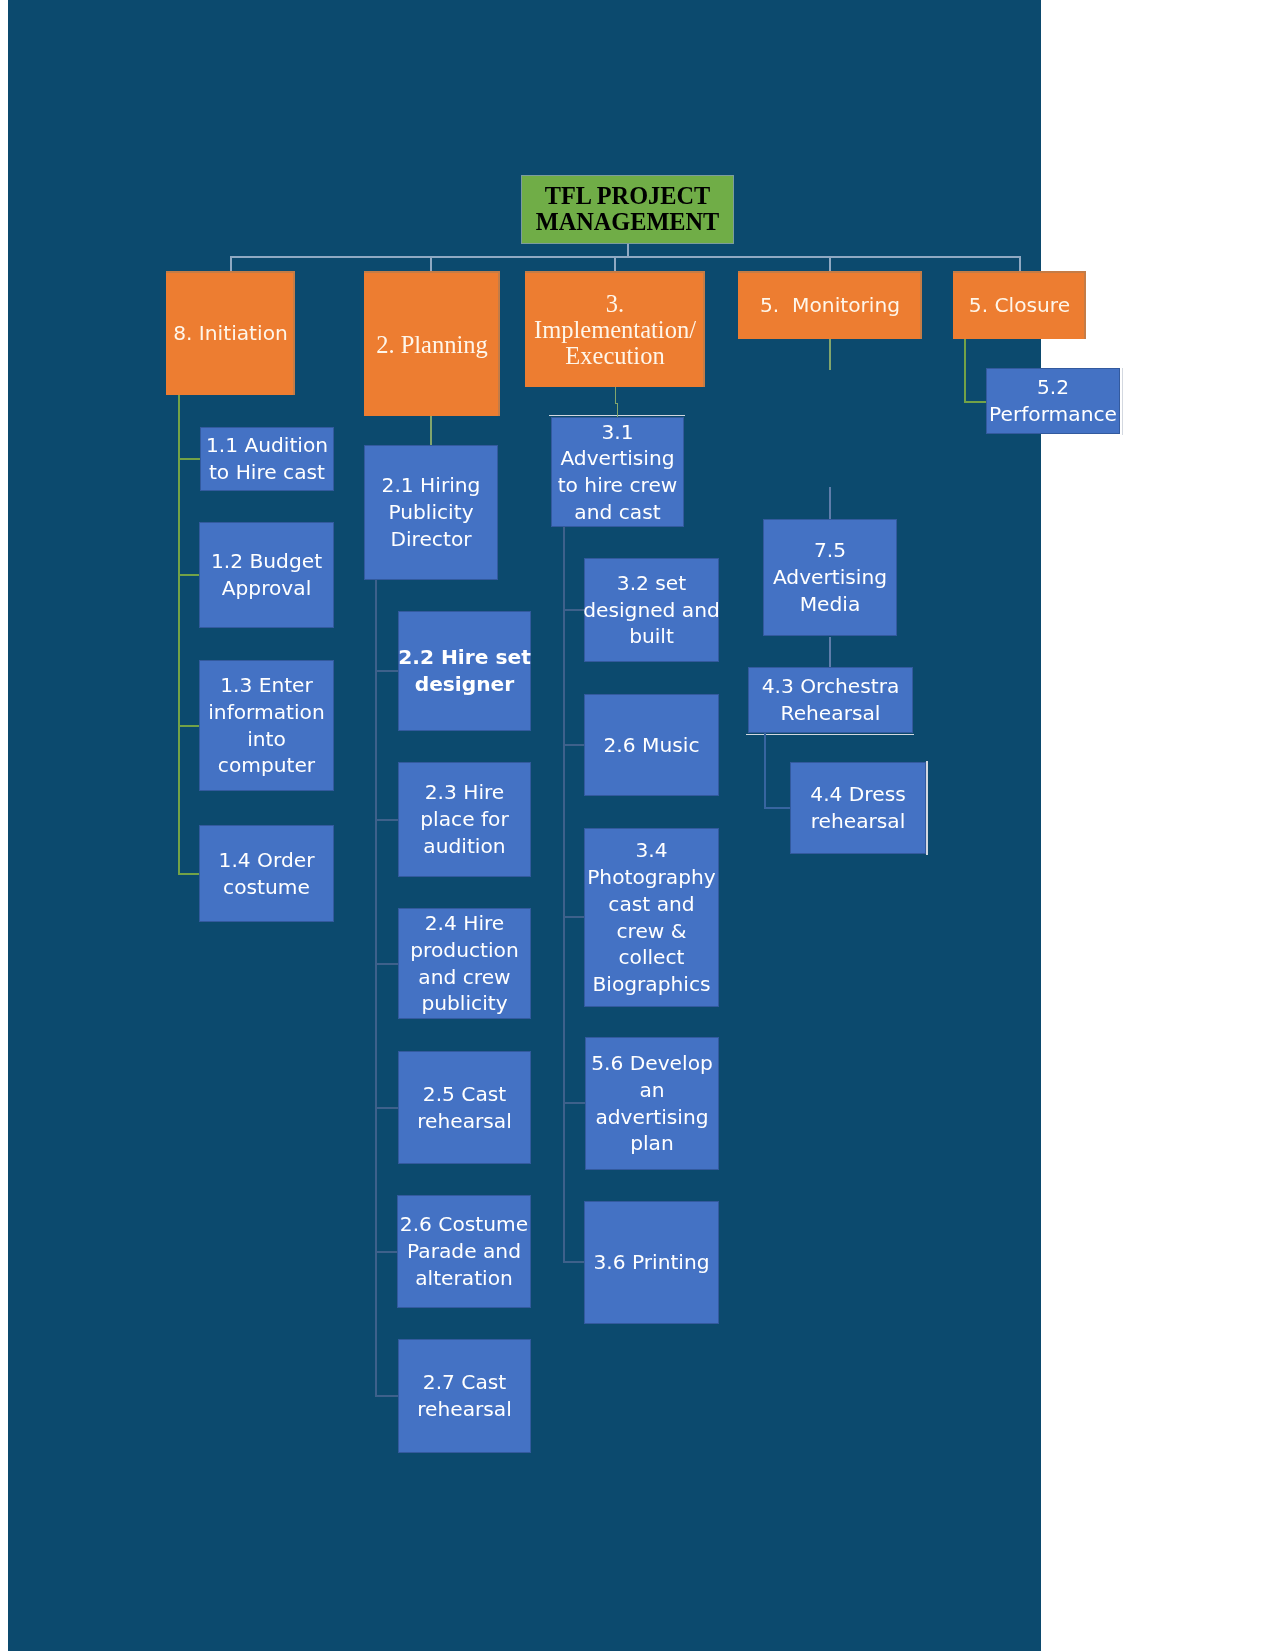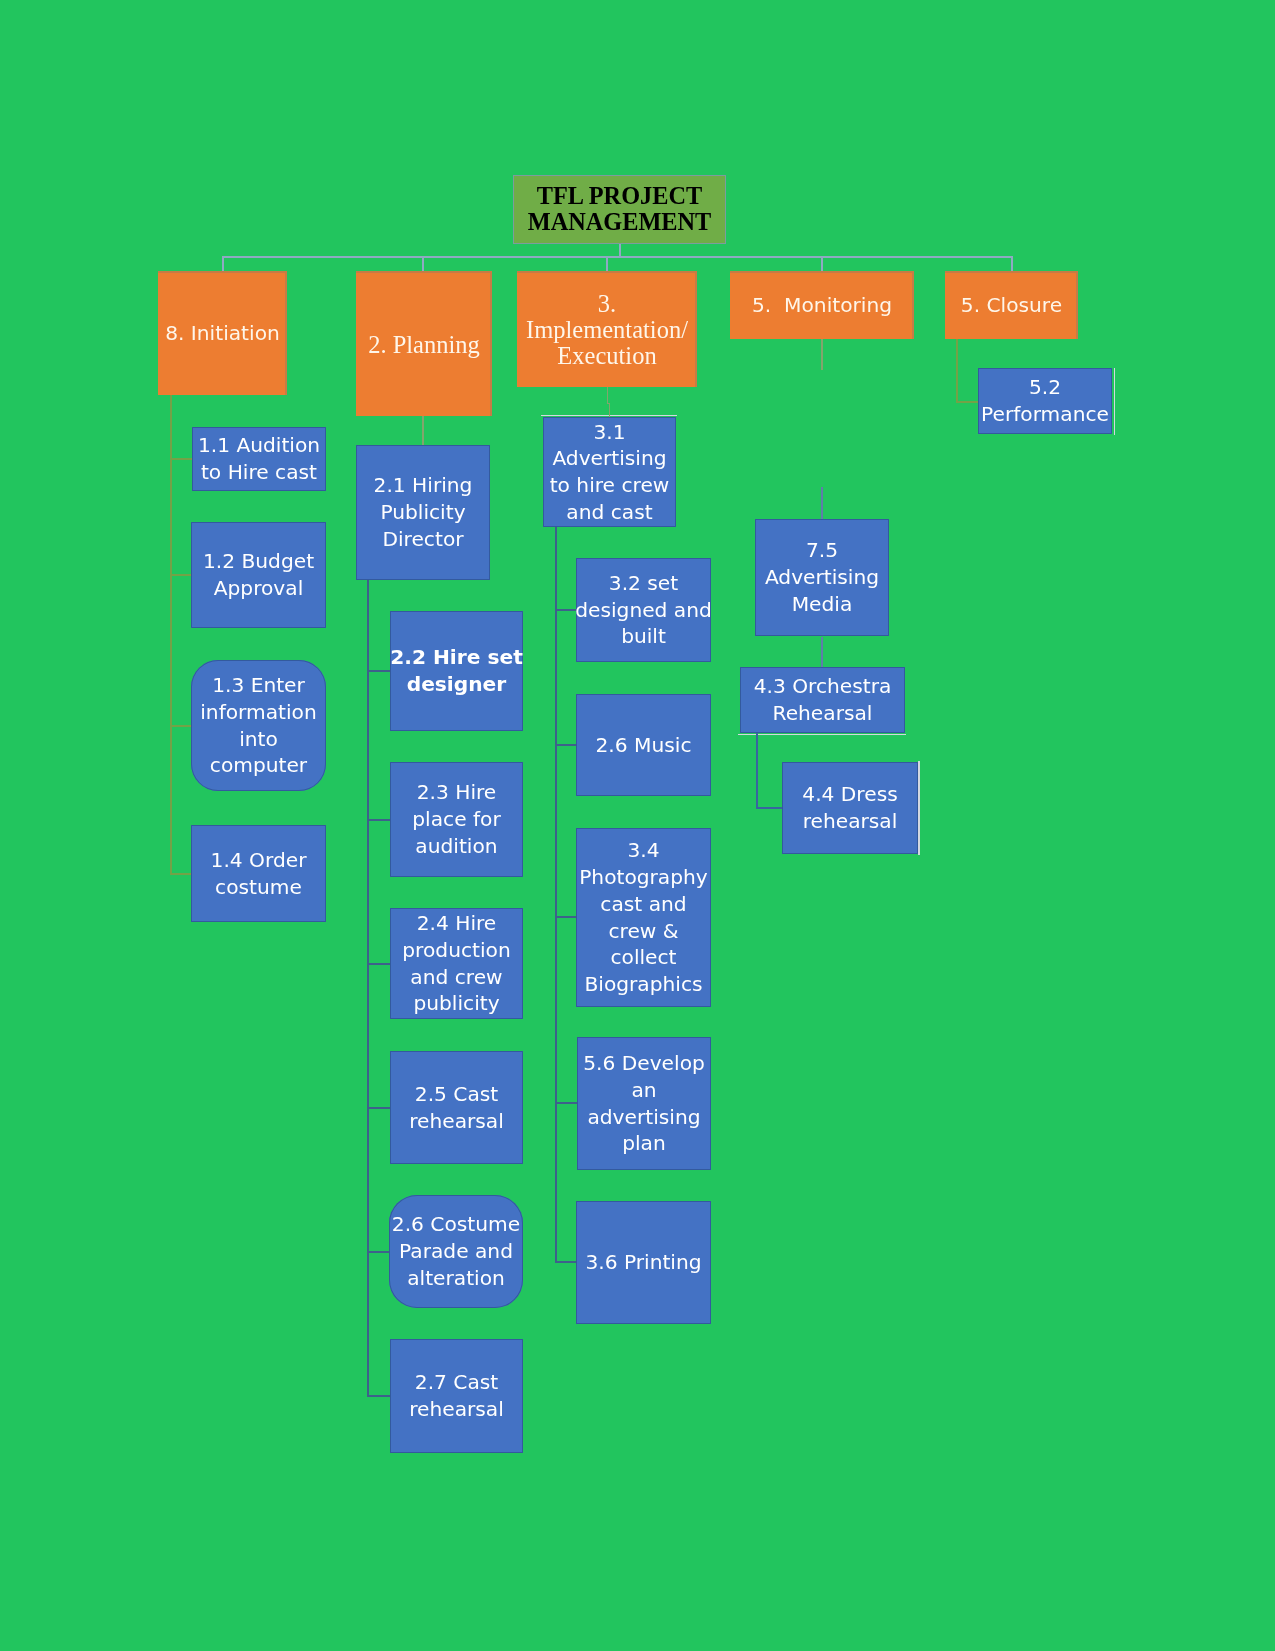--- a/index.html
+++ b/index.html
@@ -1,20 +1,20 @@
 <!DOCTYPE html>
 <html><head>
 <meta charset="utf-8">
 <title>TFL Project Management WBS</title>
 <style>
   html,body{margin:0;padding:0;background:#ffffff;}
   body{width:1275px;height:1651px;position:relative;overflow:hidden;
        font-family:"DejaVu Sans", sans-serif;
        -webkit-font-smoothing:antialiased;}
-  #canvas{position:absolute;left:0;top:0;width:1275px;height:1651px;background:#22c55e;}
+  #canvas{position:absolute;left:8px;top:0;width:1033px;height:1651px;background:#0c4a6e;}
   .node{position:absolute;box-sizing:border-box;display:flex;align-items:center;
         justify-content:center;text-align:center;color:#ffffff;
         font-family:"DejaVu Sans", sans-serif;font-size:20.2px;line-height:26.7px;
         z-index:5;white-space:pre;}
   .root{background:#70AD47;border:1px solid #7C9C9E;color:#000000;
         font-family:"Liberation Serif",serif;font-weight:bold;font-size:24.3px;
         line-height:25.6px;z-index:6;padding-bottom:1px;box-sizing:border-box;}
   .lvl1{background:#ED7D31;color:#FEF6EA;
         box-shadow:inset 0 2px 0 #C57C46, inset -2px 0 0 #C57C46;}
   .lvl2{background:#4472C4;color:#FFFFFF;
@@ -106,21 +106,21 @@
   </div>
 
   <div class="node lvl2" style="left:192px;top:427px;width:134px;height:64px;">
     <span>1.1 Audition
 to Hire cast</span>
   </div>
   <div class="node lvl2" style="left:191px;top:522px;width:135px;height:106px;">
     <span>1.2 Budget
 Approval</span>
   </div>
-  <div class="node lvl2" style="left:191px;top:660px;width:135px;height:131px;border-radius:27px;">
+  <div class="node lvl2" style="left:191px;top:660px;width:135px;height:131px;">
     <span>1.3 Enter
 information
 into
 computer</span>
   </div>
   <div class="node lvl2" style="left:191px;top:825px;width:135px;height:97px;justify-content:center;">
     <span>1.4 Order
 costume</span>
   </div>
 
@@ -141,21 +141,21 @@
   <div class="node lvl2" style="left:390px;top:908px;width:133px;height:111px;">
     <span>2.4 Hire
 production
 and crew
 publicity</span>
   </div>
   <div class="node lvl2" style="left:390px;top:1051px;width:133px;height:113px;">
     <span>2.5 Cast
 rehearsal</span>
   </div>
-  <div class="node lvl2" style="left:389px;top:1195px;width:134px;height:113px;border-radius:28px;">
+  <div class="node lvl2" style="left:389px;top:1195px;width:134px;height:113px;">
     <span>2.6 Costume
 Parade and
 alteration</span>
   </div>
   <div class="node lvl2" style="left:390px;top:1339px;width:133px;height:114px;">
     <span>2.7 Cast
 rehearsal</span>
   </div>
 
   <div class="node lvl2" style="left:543px;top:417px;width:133px;height:110px;">

